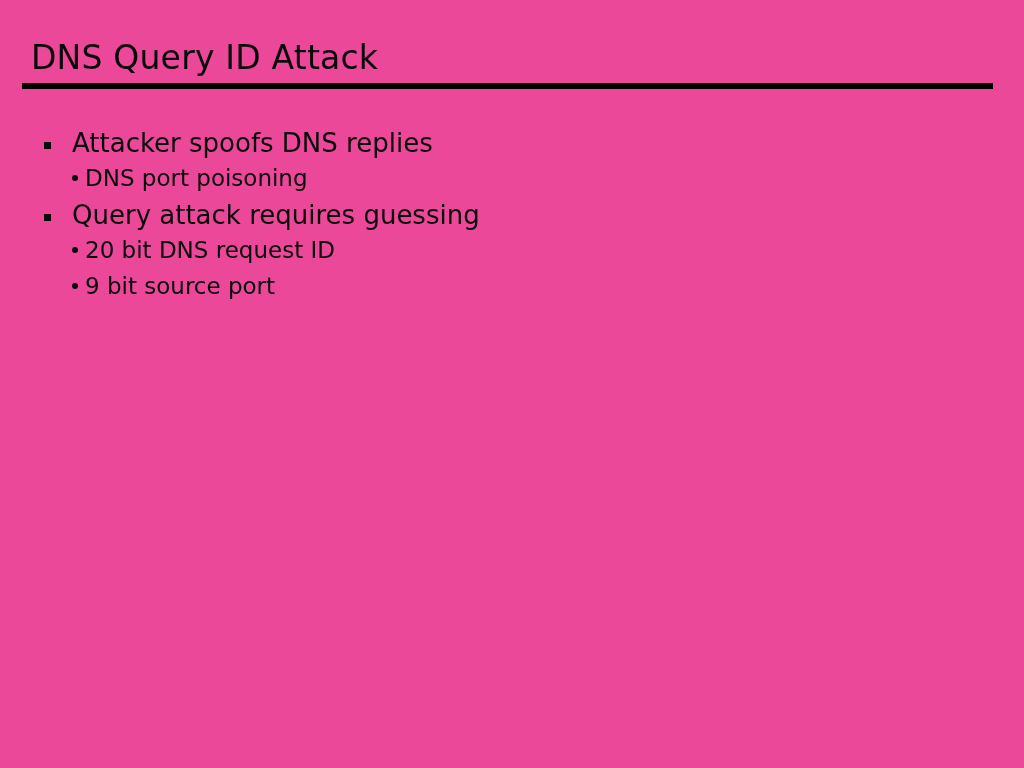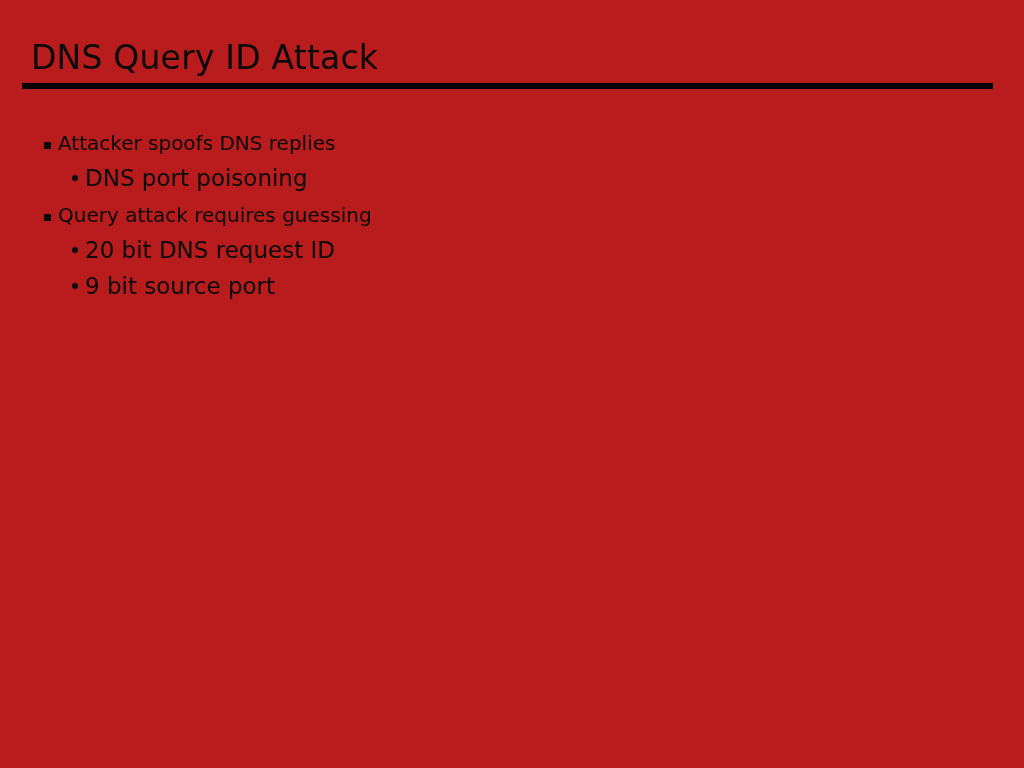--- a/index.html
+++ b/index.html
@@ -12,21 +12,21 @@
     height: 768px;
     background: #f7faf7;
     font-family: "DejaVu Sans", sans-serif;
     overflow: hidden;
   }
 
   .slide {
     position: relative;
     width: 1024px;
     height: 768px;
-    background: #b91c1c;
+    background: #ec4899;
   }
 
   
   .title-block {
     position: absolute;
     left: 0;
     top: 0;
     width: 1024px;
   }
 
@@ -97,22 +97,22 @@
   }
 
   .bullet-text {
     display: block;
     color: #0a0a0a;
     font-family: "DejaVu Sans", sans-serif;
     white-space: nowrap;
   }
 
   .level-1 .bullet-text {
-    margin-left: 14px;
-    font-size: 20px;
+    margin-left: 28px;
+    font-size: 26px;
     line-height: 34px;
   }
 
   .level-2 .bullet-text {
     margin-left: 13px;
     font-size: 23px;
     line-height: 33px;
   }
 </style>
 </head>

